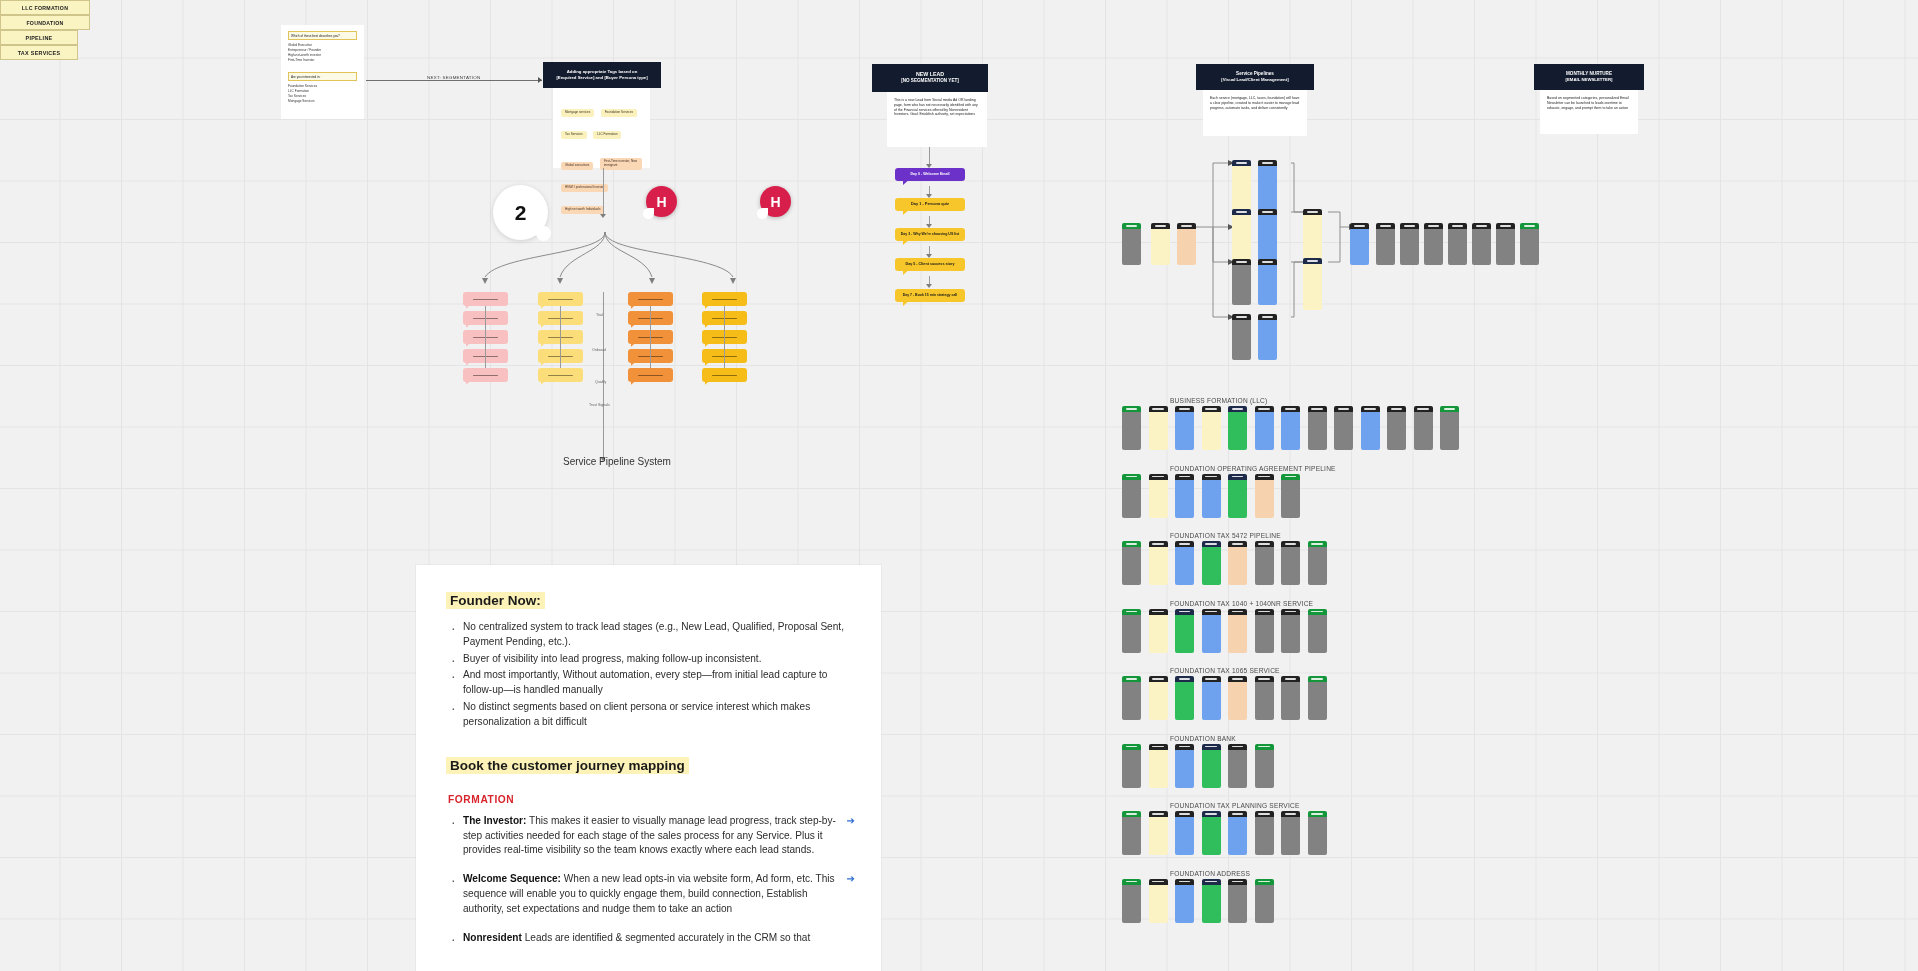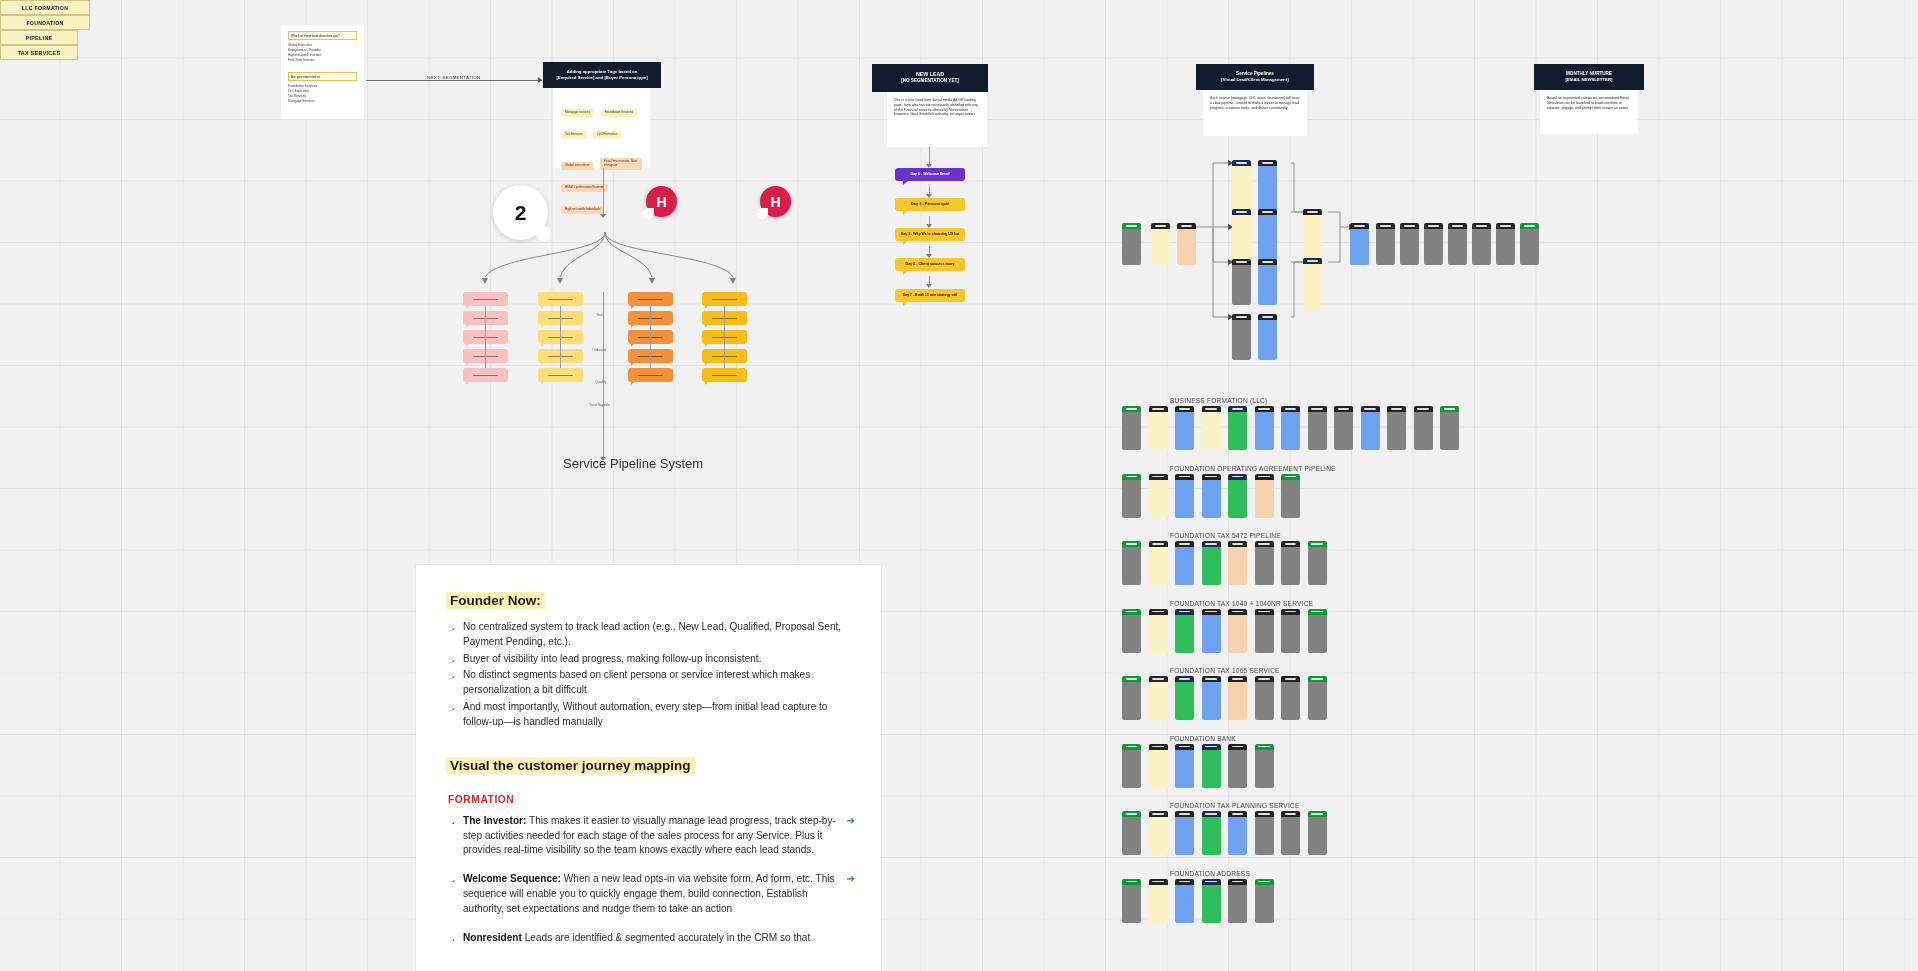--- a/index.html
+++ b/index.html
@@ -211,21 +211,21 @@
   <div class="vline" style="left:560px;top:306px;height:62px;"></div>
   <div class="vline" style="left:650px;top:306px;height:62px;"></div>
   <div class="vline" style="left:724px;top:306px;height:62px;"></div>
 
   <div class="vline" style="left:603px;top:292px;height:168px;"></div>
   <div class="arrowhead ah-down" style="left:600px;top:457px;"></div>
   <div style="position:absolute;left:596px;top:313px;font-size:3.6px;color:#666;">Trial</div>
   <div style="position:absolute;left:592px;top:348px;font-size:3.6px;color:#666;">Onboard</div>
   <div style="position:absolute;left:595px;top:380px;font-size:3.6px;color:#666;">Qualify</div>
   <div style="position:absolute;left:589px;top:403px;font-size:3.6px;color:#666;">Trust Signals</div>
-  <div style="position:absolute;left:563px;top:456px;font-size:13px;color:#333;">Service Pipeline System</div>
+  <div style="position:absolute;left:563px;top:456px;font-size:10px;color:#333;">Service Pipeline System</div>
 
   <div class="node dark-head" style="left:872px;top:64px;width:116px;height:28px;font-size:5.3px;">
     <div>NEW LEAD</div>
     <div style="font-size:4.6px;">[NO SEGMENTATION YET]</div>
   </div>
   <div class="node white-body" style="left:887px;top:92px;width:100px;height:55px;font-size:3.5px;">
     <span>This is a new Lead from Social media Ad OR landing page, form who has not necessarily identified with any of the Financial services offered by Nonresident Investors. Goal: Establish authority, set expectations</span>
   </div>
   <div class="vline" style="left:929px;top:147px;height:20px;"></div>
   <div class="arrowhead ah-down" style="left:926px;top:164px;"></div>
@@ -660,27 +660,27 @@
   <div class="cursor-h" style="left:646px;top:186px;">
       <span>H</span>
     </div>
   <div class="cursor-h" style="left:760px;top:186px;">
       <span>H</span>
     </div>
 
   <div id="panel">
     <h2>Founder Now:</h2>
     <ul>
-      <li>No centralized system to track lead action (e.g., New Lead, Qualified, Proposal Sent, Payment Pending, etc.).</li>
+      <li>No centralized system to track lead stages (e.g., New Lead, Qualified, Proposal Sent, Payment Pending, etc.).</li>
       <li>Buyer of visibility into lead progress, making follow-up inconsistent.</li>
+      <li>And most importantly, Without automation, every step—from initial lead capture to follow-up—is handled manually</li>
       <li>No distinct segments based on client persona or service interest which makes personalization a bit difficult</li>
-      <li>And most importantly, Without automation, every step—from initial lead capture to follow-up—is handled manually</li>
     </ul>
     <div class="gap"></div>
-    <h2>Visual the customer journey  mapping</h2>
+    <h2>Book the customer journey  mapping</h2>
     <h3>FORMATION</h3>
     <ul>
       <li style="margin-bottom:14px;">
         <b>The Investor:</b><span> This makes it easier to visually manage lead progress, track step-by-step activities needed for each stage of the sales process for any Service. Plus it provides real-time visibility so the team knows exactly where each lead stands.</span>
         <span class="arrow-mark" style="top:0;">➔</span>
       </li>
       <li style="margin-bottom:14px;">
         <b>Welcome Sequence:</b><span> When a new lead opts-in via website form, Ad form, etc. This sequence will enable you to quickly engage them, build connection, Establish authority, set expectations and nudge them to take an action</span>
         <span class="arrow-mark" style="top:0;">➔</span>
       </li>

